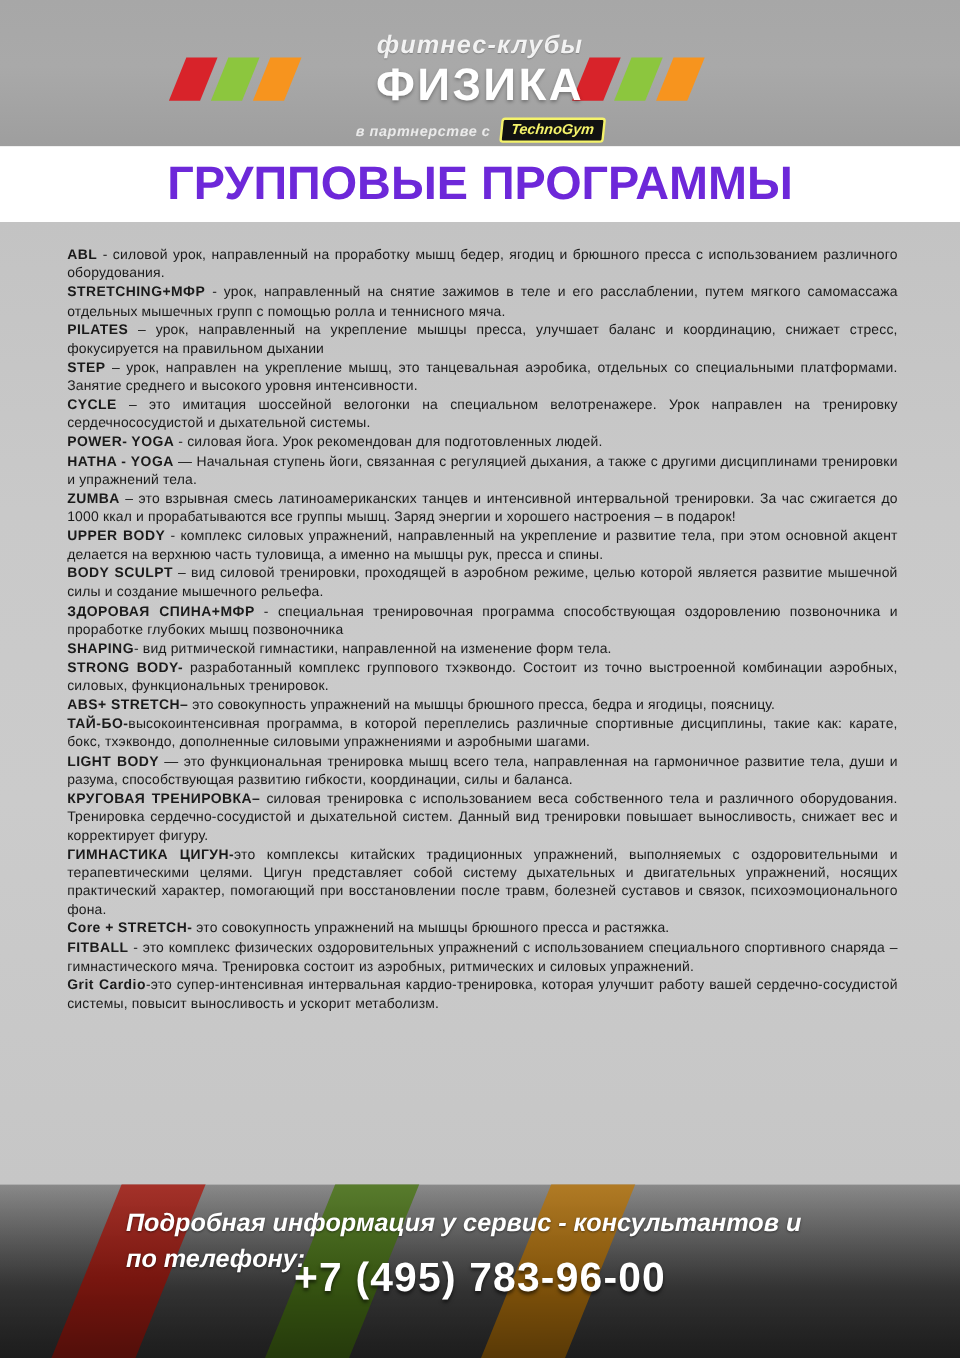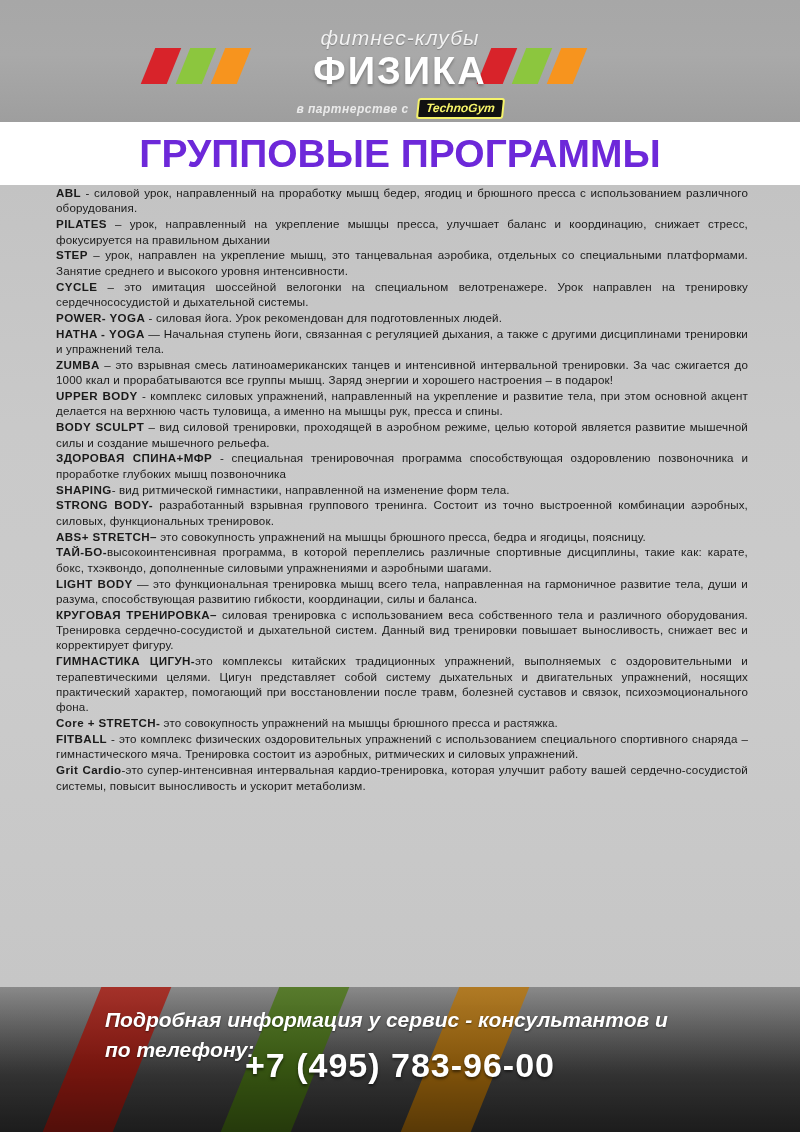--- a/index.html
+++ b/index.html
@@ -33,21 +33,21 @@
     transform: skewX(-22deg);
   }
   .logo-wrap {
     position: absolute; left: 0; top: 0; width: 800px; height: 122px;
     text-align: center;
   }
   .logo-sub1 {
     position: absolute; left: 0; top: 26px; width: 800px;
     color: #f2f2f2;
     font-style: italic;
-    font-weight: normal;
+    font-weight: bold;
     font-size: 21px;
     letter-spacing: 1px;
     font-family: "Liberation Sans", sans-serif;
     text-shadow: 0 1px 1px rgba(0,0,0,.25);
   }
   .logo-main {
     position: absolute; left: 0; top: 48px; width: 800px;
     color: #ffffff;
     font-weight: bold;
     font-size: 38px;
@@ -102,21 +102,21 @@
 
   
   .body-area {
     position: absolute;
     left: 0; top: 185px; width: 800px; height: 802px;
     background: linear-gradient(180deg,#c3c3c3 0%,#c9c9c9 30%,#cbcbcb 60%,#c6c6c6 100%);
     overflow: hidden;
   }
   .prog-list {
     position: absolute;
-    left: 56px; top: 0;
+    left: 56px; top: 20px;
     width: 692px;
   }
   .prog {
     color: #1a1a1a;
     font-size: 11.6px;
     line-height: 15.35px;
     text-align: justify;
     text-justify: inter-word;
     margin: 0 0 0.5px 0;
     font-family: "Liberation Sans", sans-serif;
@@ -195,31 +195,32 @@
         <span class="techno-badge">TechnoGym</span>
       </div>
     </div>
   </div>
 
   <div class="whiteband"></div>
 
   <div class="body-area">
     <div class="prog-list">
         <p class="prog"><span class="term">ABL</span><span class="desc"> - силовой урок, направленный на проработку мышц бедер, ягодиц и брюшного пресса с использованием различного оборудования.</span></p>
+        <p class="prog"><span class="term">STRETCHING+МФР</span><span class="desc"> - урок, направленный на снятие зажимов в теле и его расслаблении, путем мягкого самомассажа отдельных мышечных групп с помощью ролла и теннисного мяча.</span></p>
         <p class="prog"><span class="term">PILATES</span><span class="desc"> – урок, направленный на укрепление мышцы пресса, улучшает баланс и координацию, снижает стресс, фокусируется на правильном дыхании</span></p>
         <p class="prog"><span class="term">STEP</span><span class="desc"> – урок,   направлен на укрепление мышц, это танцевальная аэробика, отдельных со специальными платформами. Занятие среднего и высокого уровня интенсивности.</span></p>
         <p class="prog"><span class="term">CYCLE</span><span class="desc"> – это имитация шоссейной  велогонки на специальном велотренажере. Урок направлен на тренировку сердечнососудистой и дыхательной системы.</span></p>
         <p class="prog"><span class="term">POWER- YOGA</span><span class="desc"> - силовая йога. Урок рекомендован для подготовленных людей.</span></p>
         <p class="prog"><span class="term">HATHA - YOGA</span><span class="desc"> — Начальная ступень йоги, связанная с регуляцией дыхания, а также с другими дисциплинами тренировки и упражнений тела.</span></p>
         <p class="prog"><span class="term">ZUMBA</span><span class="desc"> – это взрывная смесь латиноамериканских танцев и интенсивной интервальной тренировки. За час сжигается до 1000 ккал и прорабатываются все группы мышц. Заряд энергии и хорошего настроения – в подарок!</span></p>
         <p class="prog"><span class="term">UPPER BODY</span><span class="desc">  -  комплекс силовых упражнений, направленный на укрепление и развитие тела, при этом основной акцент делается на верхнюю часть туловища, а именно на мышцы рук, пресса и спины.</span></p>
         <p class="prog"><span class="term">BODY SCULPT</span><span class="desc"> – вид силовой тренировки, проходящей в аэробном режиме, целью которой является развитие мышечной силы и создание мышечного рельефа.</span></p>
         <p class="prog"><span class="term">ЗДОРОВАЯ СПИНА+МФР</span><span class="desc"> - специальная тренировочная программа способствующая оздоровлению позвоночника и проработке глубоких мышц позвоночника</span></p>
         <p class="prog"><span class="term">SHAPING</span><span class="desc">- вид ритмической гимнастики, направленной на изменение форм тела.</span></p>
-        <p class="prog"><span class="term">STRONG BODY-</span><span class="desc">    разработанный взрывная группового тренинга. Состоит из точно выстроенной комбинации аэробных, силовых, функциональных тренировок.</span></p>
+        <p class="prog"><span class="term">STRONG BODY-</span><span class="desc">    разработанный комплекс группового тхэквондо. Состоит из точно выстроенной комбинации аэробных, силовых, функциональных тренировок.</span></p>
         <p class="prog"><span class="term">ABS+ STRETCH–</span><span class="desc"> это совокупность упражнений на мышцы брюшного пресса, бедра и ягодицы, поясницу.</span></p>
         <p class="prog"><span class="term">ТАЙ-БО-</span><span class="desc">высокоинтенсивная программа, в которой переплелись различные спортивные дисциплины, такие как: карате, бокс, тхэквондо, дополненные силовыми упражнениями и аэробными шагами.</span></p>
         <p class="prog"><span class="term">LIGHT BODY</span><span class="desc">  — это функциональная тренировка мышц всего тела, направленная на гармоничное развитие тела, души и разума, способствующая развитию гибкости, координации, силы и баланса.</span></p>
         <p class="prog"><span class="term">КРУГОВАЯ ТРЕНИРОВКА–</span><span class="desc"> силовая тренировка с использованием веса собственного тела и различного оборудования. Тренировка сердечно-сосудистой и дыхательной систем. Данный вид тренировки повышает выносливость, снижает вес и корректирует фигуру.</span></p>
         <p class="prog"><span class="term">ГИМНАСТИКА ЦИГУН-</span><span class="desc">это комплексы китайских традиционных упражнений, выполняемых с оздоровительными и терапевтическими целями. Цигун представляет собой систему дыхательных и двигательных упражнений, носящих практический характер, помогающий при восстановлении после травм, болезней суставов и связок, психоэмоционального фона.</span></p>
         <p class="prog"><span class="term">Core + STRETCH-</span><span class="desc"> это совокупность упражнений на мышцы брюшного пресса и растяжка.</span></p>
         <p class="prog"><span class="term">FITBALL</span><span class="desc"> - это комплекс физических оздоровительных упражнений с использованием специального спортивного снаряда – гимнастического мяча. Тренировка состоит из аэробных, ритмических и силовых упражнений.</span></p>
         <p class="prog"><span class="term">Grit Cardio</span><span class="desc">-это супер-интенсивная  интервальная кардио-тренировка,  которая  улучшит  работу вашей сердечно-сосудистой системы, повысит выносливость и ускорит метаболизм.</span></p>
       </div>
   </div>

